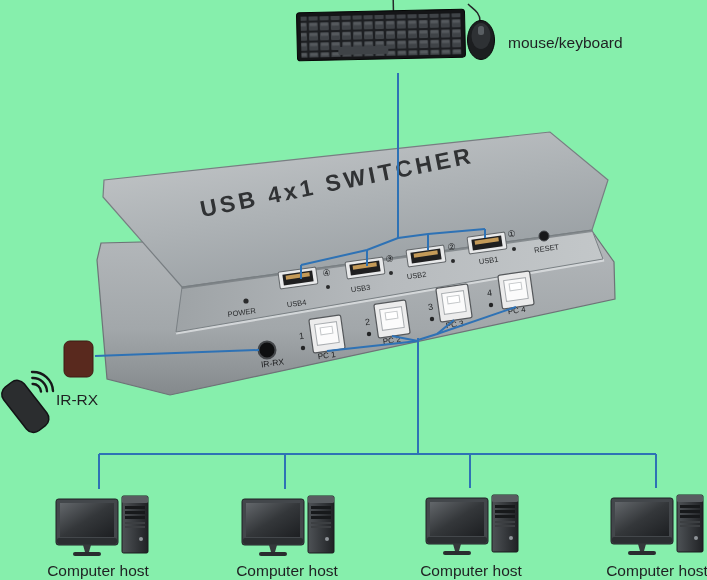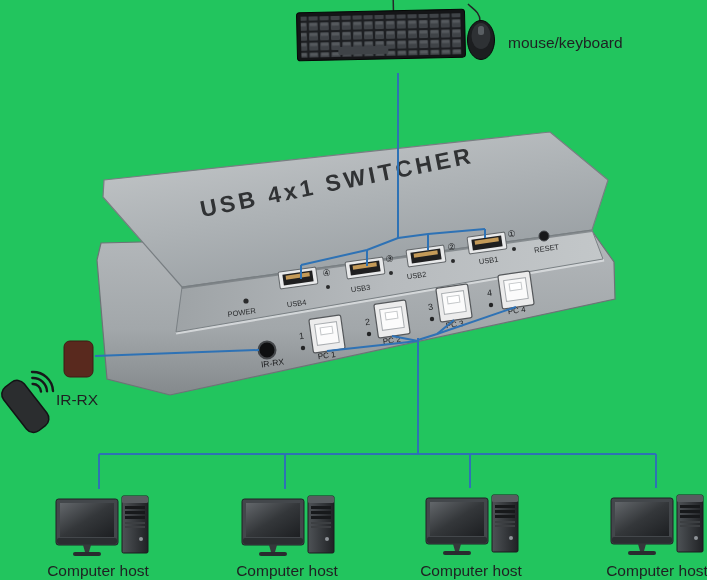--- a/index.html
+++ b/index.html
@@ -1,16 +1,16 @@
 <!DOCTYPE html>
 <html><head>
 <meta charset="utf-8">
 <style>
   html,body{margin:0;padding:0;background:#ffffff;}
-  .stage{position:relative;width:707px;height:580px;background:#22c55e;overflow:hidden;
+  .stage{position:relative;width:707px;height:580px;background:#86efac;overflow:hidden;
          font-family:"Liberation Sans",sans-serif;}
   svg{position:absolute;left:0;top:0;}
   text{font-family:"Liberation Sans",sans-serif;fill:#1b1c1e;}
   .big-label{font-size:15.5px;fill:#1f2022;}
   .device-label{font-size:7.5px;fill:#2a2c2e;}
   .port-num{font-size:9px;fill:#232527;}
   .badge{font-size:9px;fill:#232527;}
   .title-text{font-size:23px;font-weight:600;letter-spacing:3.5px;fill:#303234;}
 </style>
 </head>

